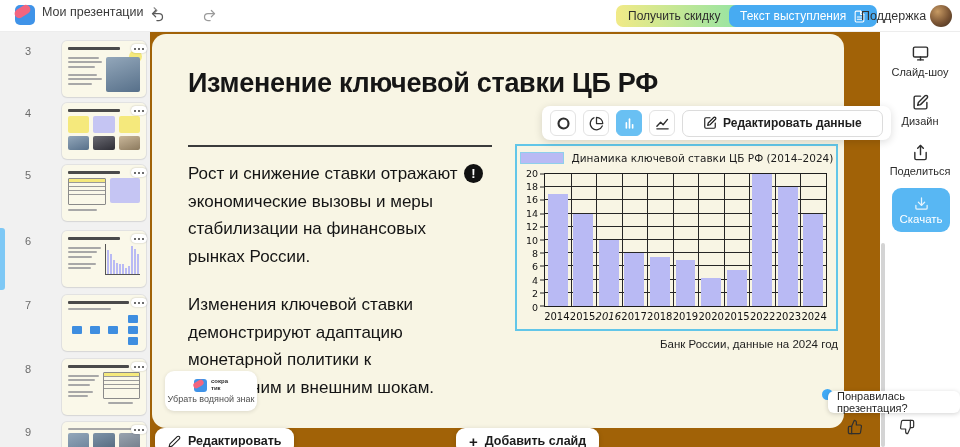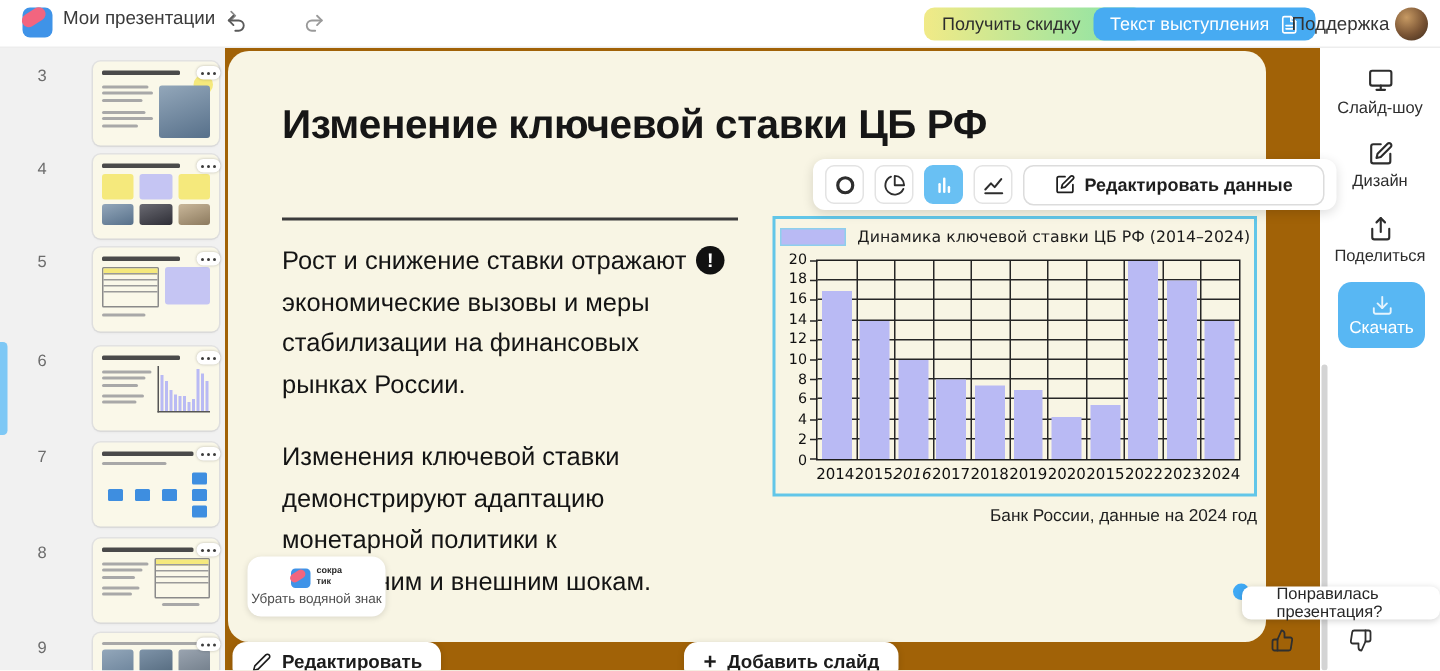--- a/index.html
+++ b/index.html
@@ -92,21 +92,21 @@
   #download-btn svg{opacity:.85}
   #canvas-scrollbar{position:absolute;left:881px;top:243px;width:4px;height:204px;background:#d4d4d4;border-radius:2px;cursor:pointer}
 
   
   .footer-btn{position:absolute;top:428px;height:26px;display:flex;align-items:center;gap:7px;background:#fff;border-radius:9px;box-shadow:0 1px 5px rgba(0,0,0,.15);padding:0 13px;font-size:12.5px;font-weight:600;color:#1c1c1c;cursor:pointer;z-index:10}
   #edit-btn{left:155px}
   #add-slide-btn{left:456px}
   .plus-glyph{font-size:15px;font-weight:600;line-height:1}
 
   
-  #feedback-tip{position:absolute;left:828px;top:391px;height:22px;display:flex;align-items:center;background:#fff;border-radius:6px;box-shadow:0 1px 5px rgba(0,0,0,.18);padding:0 23px;font-size:11px;color:#262626;z-index:12}
+  #feedback-tip{position:absolute;left:828px;top:391px;height:22px;display:flex;align-items:center;background:#fff;border-radius:6px;box-shadow:0 1px 5px rgba(0,0,0,.18);padding:0 9px;font-size:11px;color:#262626;z-index:12}
   .thumb-icon{position:absolute;top:419px;color:#2f2f2f;cursor:pointer;z-index:12}
 </style>
 </head>
 <body>
 
 <div id="app">
 
   <div id="topbar">
     <div id="brand-row">
       <span class="logo"></span>

